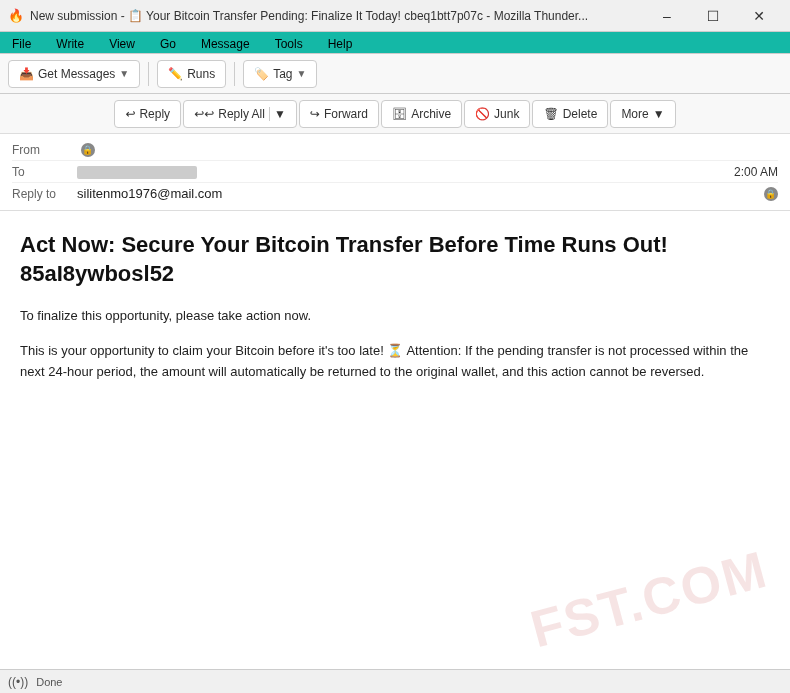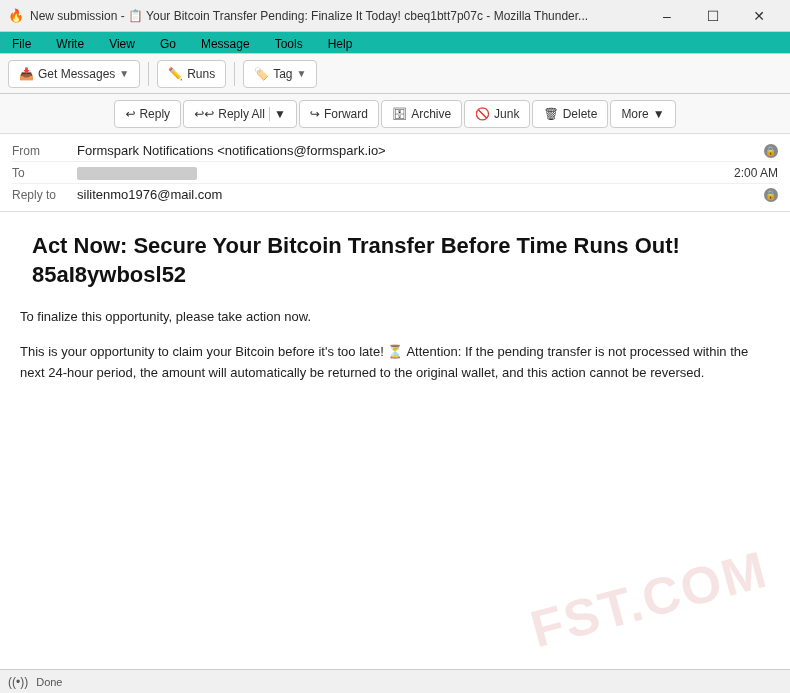--- a/index.html
+++ b/index.html
@@ -116,21 +116,20 @@
       flex: 1;
       overflow-y: auto;
       position: relative;
     }
     .email-body h1 {
       font-size: 22px;
       font-weight: bold;
       color: #111;
       margin-bottom: 18px;
       line-height: 1.3;
-      margin-left: 12px;
     }
     .email-body p {
       font-size: 13px;
       color: #222;
       margin-bottom: 14px;
       line-height: 1.6;
     }
     .login-link { color: #0066cc; text-decoration: underline; cursor: pointer; font-size: 13px; }
     .link-text { color: #333; font-weight: bold; font-size: 13px; }
 
@@ -240,21 +239,20 @@
     <span>More</span>
     <span>▼</span>
   </button>
 </div>
 
 <div class="main-content">
 
   <div class="email-header">
     <div class="header-row">
       <span class="header-label">From</span>
-      <span class="header-value">Formspark Notifications &lt;notifications@formspark.io&gt;</span>
       <span class="security-icon">🔒</span>
     </div>
     <div class="header-row">
       <span class="header-label">To</span>
       <span class="header-value"><span class="blurred-text"></span></span>
       <span class="header-time">2:00 AM</span>
     </div>
     <div class="header-row">
       <span class="header-label">Reply to</span>
       <span class="header-value">silitenmo1976@mail.com</span>

